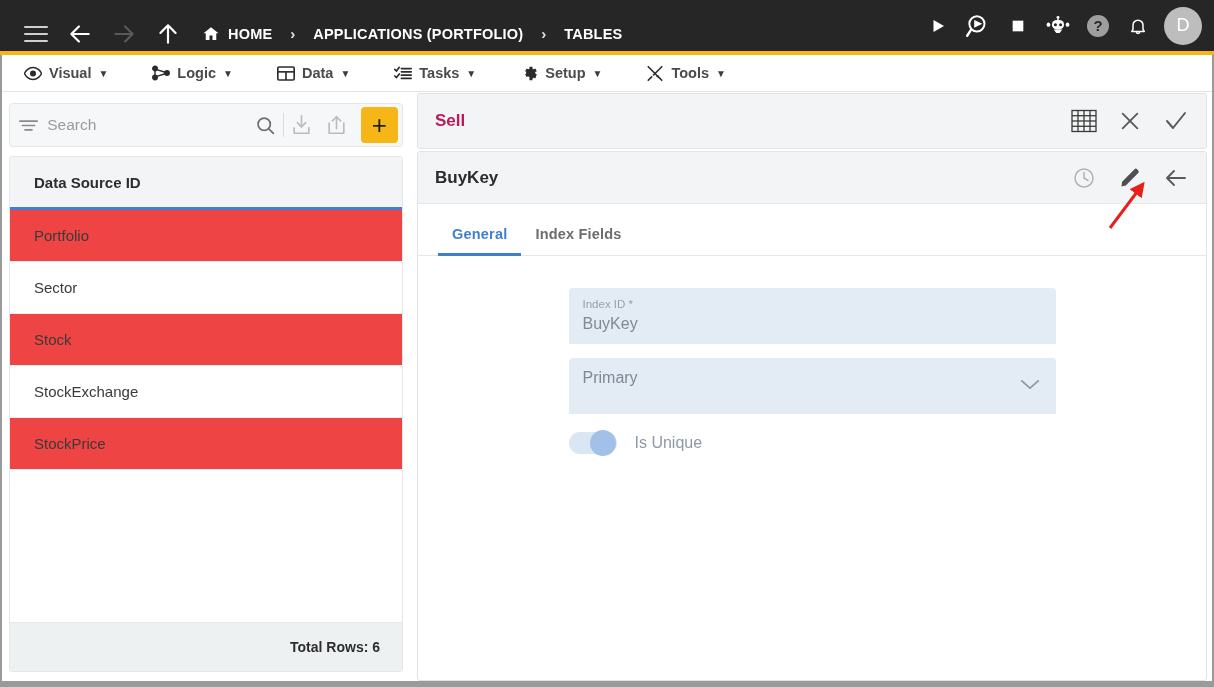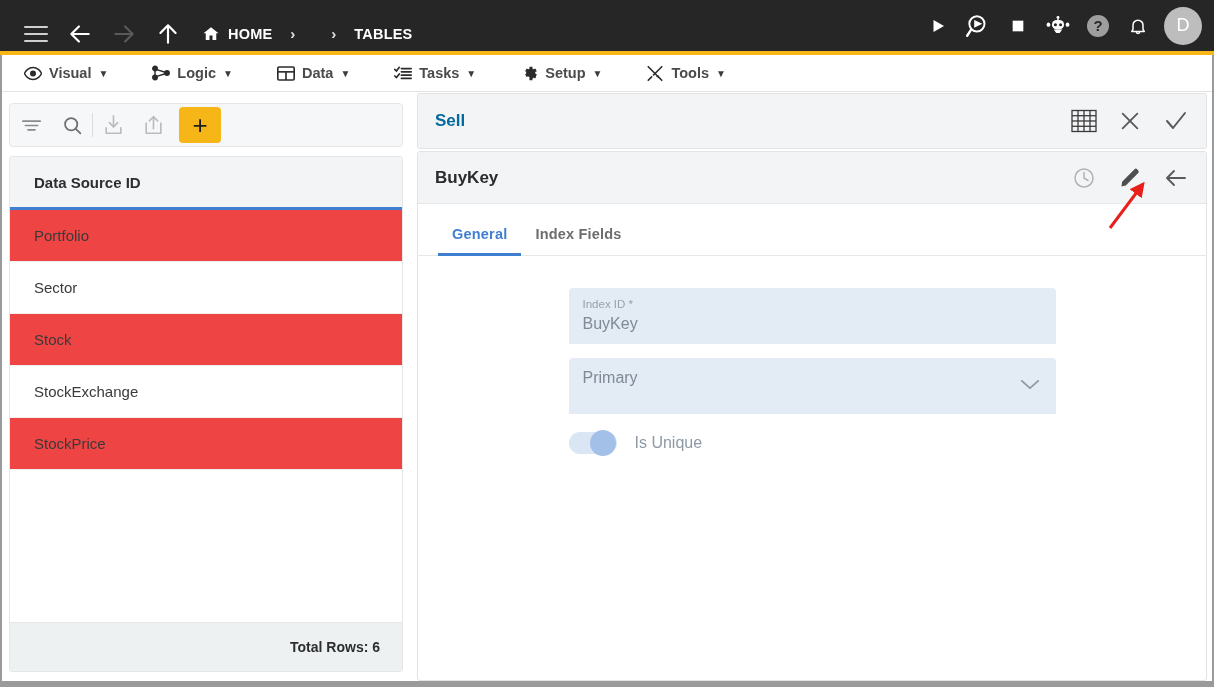--- a/index.html
+++ b/index.html
@@ -112,21 +112,21 @@
     padding-right: 22px; font-size: 14px; font-weight:bold; color:#2e2e2e;
   }
 
   
   .right-panel { position:absolute; left: 417px; top: 93px; width: 790px; height: 588px; }
   .rp-card {
     position:absolute; left:0; top:0; width: 790px; height: 56px;
     background:#f2f4f6; border:1px solid #e1e3e5; border-radius:3px;
     display:flex; align-items:center;
   }
-  .rp-title { font-size: 17px; font-weight:bold; color:#0369a1; padding-left: 17px; }
+  .rp-title { font-size: 17px; font-weight:bold; color:#be185d; padding-left: 17px; }
   .rp-actions { margin-left:auto; display:flex; align-items:center; padding-right: 10px; gap: 6px;}
   .rp-act { width: 40px; height:40px; display:flex;align-items:center;justify-content:center; color:#5a5a5a;}
   .inner-card {
     position:absolute; left:0; top: 58px; width:790px; height: 530px;
     background:#ffffff; border:1px solid #e1e3e5; border-radius:3px;
     overflow:hidden;
   }
   .inner-head {
     height: 52px; background:#f2f4f6; border-bottom:1px solid #e5e7e9;
     display:flex; align-items:center;
@@ -207,20 +207,23 @@
     </div>
 
     <div class="crumbs">
       <div class="crumb">
         <svg width="18" height="18" viewBox="0 0 24 24" fill="#ffffff">
             <path d="M12 3 2 11h3v9h5v-6h4v6h5v-9h3z"></path>
           </svg>
         <span>HOME</span>
       </div>
       <span class="crumb-sep">›</span>
+      <div class="crumb">
+        <span>APPLICATIONS (PORTFOLIO)</span>
+      </div>
       <span class="crumb-sep">›</span>
       <div class="crumb">
         <span>TABLES</span>
       </div>
     </div>
 
     <div class="tb-right">
       <div class="tb-icon">
         <svg width="18" height="18" viewBox="0 0 24 24" fill="#ffffff">
             <polygon points="6,4 20,12 6,20"></polygon>
@@ -354,20 +357,21 @@
   <div class="left-panel">
 
     <div class="search-card">
       <span class="filter-ico">
         <svg width="19" height="15" viewBox="0 0 22 16" fill="none" stroke="#8a8a8a" stroke-width="2" stroke-linecap="round">
           <line x1="1" y1="3" x2="21" y2="3"></line>
             <line x1="4" y1="8" x2="18" y2="8"></line>
             <line x1="7" y1="13" x2="15" y2="13"></line>
         </svg>
       </span>
+      <input class="search-input" value="" placeholder="Search" style="">
       <span class="sc-btn">
         <svg width="21" height="21" viewBox="0 0 24 24" fill="none" stroke="#6f6f6f" stroke-width="2" stroke-linecap="round">
           <circle cx="10.5" cy="10.5" r="7"></circle>
             <line x1="15.8" y1="15.8" x2="21" y2="21"></line>
         </svg>
       </span>
       <span class="vdiv"></span>
       <span class="sc-btn">
         <svg width="21" height="22" viewBox="0 0 22 24" fill="none" stroke="#b9bdc1" stroke-width="1.8" stroke-linecap="round" stroke-linejoin="round">
           <path d="M3 15v6h16v-6"></path>

